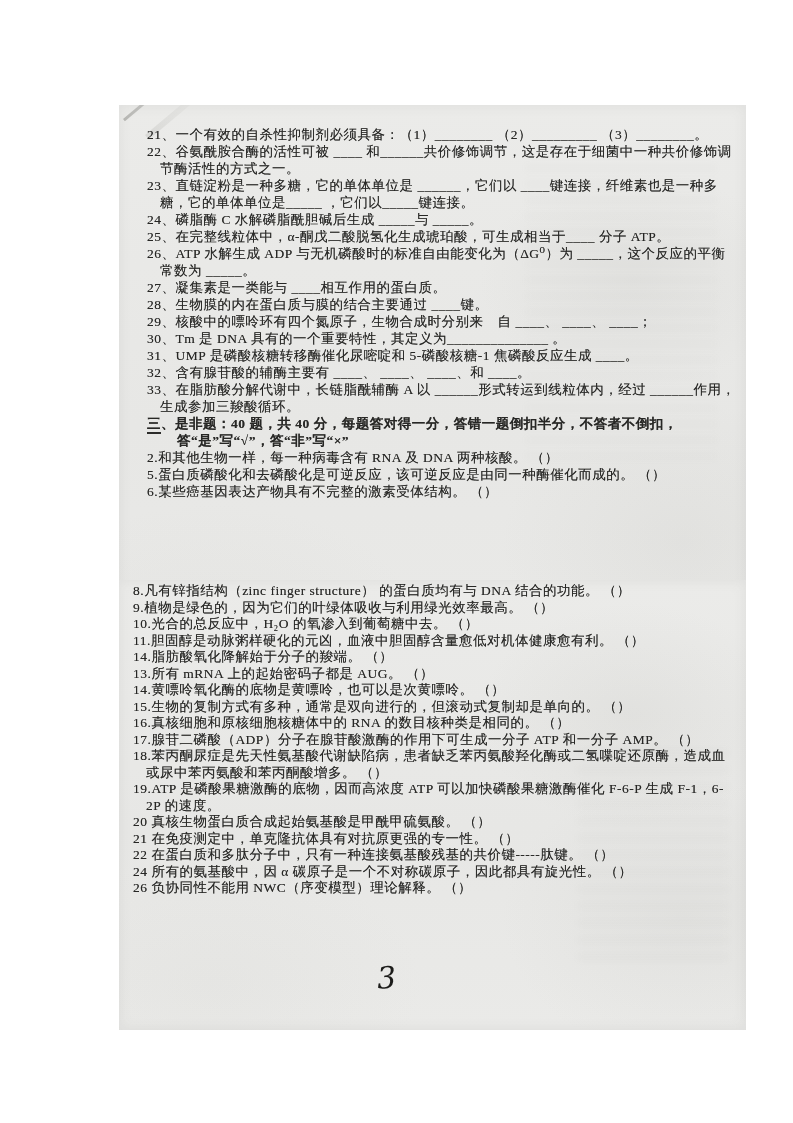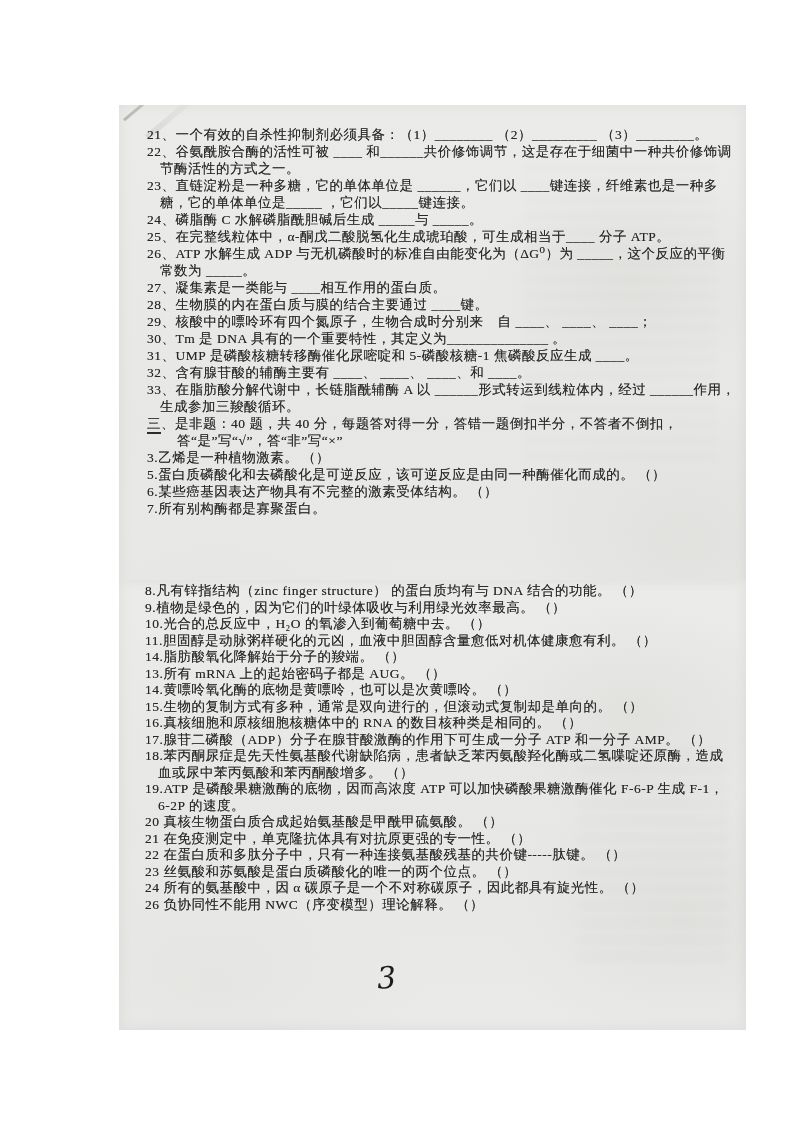--- a/index.html
+++ b/index.html
@@ -23,24 +23,24 @@
   .seg2{top:580px;height:450px;}
   .content{
     position:absolute;
     color:#272725;
     font-size:13.5px;
     letter-spacing:0.5px;
     text-shadow:0 0 0.5px rgba(40,40,40,0.55);
   }
   .c1{left:28px;top:21px;right:7px;}
   .c1 p{line-height:17px;}
-  .c2{left:14px;top:3px;right:20px;margin-left:12px;}
+  .c2{left:14px;top:3px;right:20px;}
   .c2 p{line-height:16.5px;}
   p.q{margin:0;padding-left:13px;text-indent:-13px;}
-  p.hdr{margin:0;padding-left:30px;text-indent:-30px;font-weight:normal;}
+  p.hdr{margin:0;padding-left:30px;text-indent:-30px;font-weight:bold;}
   .hdr-label .u{border-bottom:2px solid #2c2c2a;padding-bottom:1px;}
   .qnum{white-space:pre;}
   .crease{
     position:absolute;left:4px;top:14px;width:86px;height:3px;
     background:linear-gradient(90deg,rgba(120,120,115,0.45),rgba(160,160,155,0.12));
     transform:rotate(-40deg);transform-origin:left top;
   }
   .crease2{
     position:absolute;left:26px;top:30px;width:60px;height:6px;
     background:linear-gradient(90deg,rgba(150,150,145,0.22),rgba(170,170,165,0.05));
@@ -94,29 +94,28 @@
         <p class="q"><span class="qnum">32、</span><span class="qtext">含有腺苷酸的辅酶主要有 ____、 ____、 ____、和 ____。</span></p>
 
         <p class="q"><span class="qnum">33、</span><span class="qtext">在脂肪酸分解代谢中，长链脂酰辅酶 A 以 ______形式转运到线粒体内，经过 ______作用，生成参加三羧酸循环。</span></p>
       </div>
 
     <p class="hdr"><span class="hdr-label"><span class="u">三</span><span>、</span></span><span>是非题：40 题，共 40 分，每题答对得一分，答错一题倒扣半分，不答者不倒扣，答“是”写“√”，答“非”写“×”</span></p>
 
     <div>
 
 
+        <p class="q"><span class="qnum">2.</span><span class="qtext">和其他生物一样，每一种病毒含有 RNA 及 DNA 两种核酸。 （）</span></p>
 
-        <p class="q"><span class="qnum">3.</span><span class="qtext">乙烯是一种植物激素。 （）</span></p>
 
 
         <p class="q"><span class="qnum">5.</span><span class="qtext">蛋白质磷酸化和去磷酸化是可逆反应，该可逆反应是由同一种酶催化而成的。 （）</span></p>
 
         <p class="q"><span class="qnum">6.</span><span class="qtext">某些癌基因表达产物具有不完整的激素受体结构。 （）</span></p>
 
-        <p class="q"><span class="qnum">7.</span><span class="qtext">所有别构酶都是寡聚蛋白。</span></p>
       </div>
 
   </div>
 </div>
 
 <div class="seg seg2">
   <div class="blob b1"></div>
   <div class="content c2">
     <div>
 
@@ -143,21 +142,20 @@
         <p class="q"><span class="qnum">18.</span><span class="qtext">苯丙酮尿症是先天性氨基酸代谢缺陷病，患者缺乏苯丙氨酸羟化酶或二氢喋啶还原酶，造成血或尿中苯丙氨酸和苯丙酮酸增多。 （）</span></p>
 
         <p class="q"><span class="qnum">19.</span><span class="qtext">ATP 是磷酸果糖激酶的底物，因而高浓度 ATP 可以加快磷酸果糖激酶催化 F-6-P 生成 F-1，6-2P 的速度。</span></p>
 
         <p class="q"><span class="qnum">20</span><span class="qtext"> 真核生物蛋白质合成起始氨基酸是甲酰甲硫氨酸。 （）</span></p>
 
         <p class="q"><span class="qnum">21</span><span class="qtext"> 在免疫测定中，单克隆抗体具有对抗原更强的专一性。 （）</span></p>
 
         <p class="q"><span class="qnum">22</span><span class="qtext"> 在蛋白质和多肽分子中，只有一种连接氨基酸残基的共价键-----肽键。 （）</span></p>
 
-        <p class="q"><span class="qnum">23</span><span class="qtext"> 丝氨酸和苏氨酸是蛋白质磷酸化的唯一的两个位点。 （）</span></p>
 
         <p class="q"><span class="qnum">24</span><span class="qtext"> 所有的氨基酸中，因 α 碳原子是一个不对称碳原子，因此都具有旋光性。 （）</span></p>
 
 
         <p class="q"><span class="qnum">26</span><span class="qtext"> 负协同性不能用 NWC（序变模型）理论解释。 （）</span></p>
       </div>
   </div>
   <div class="pagenum">3</div>
 </div>
 

